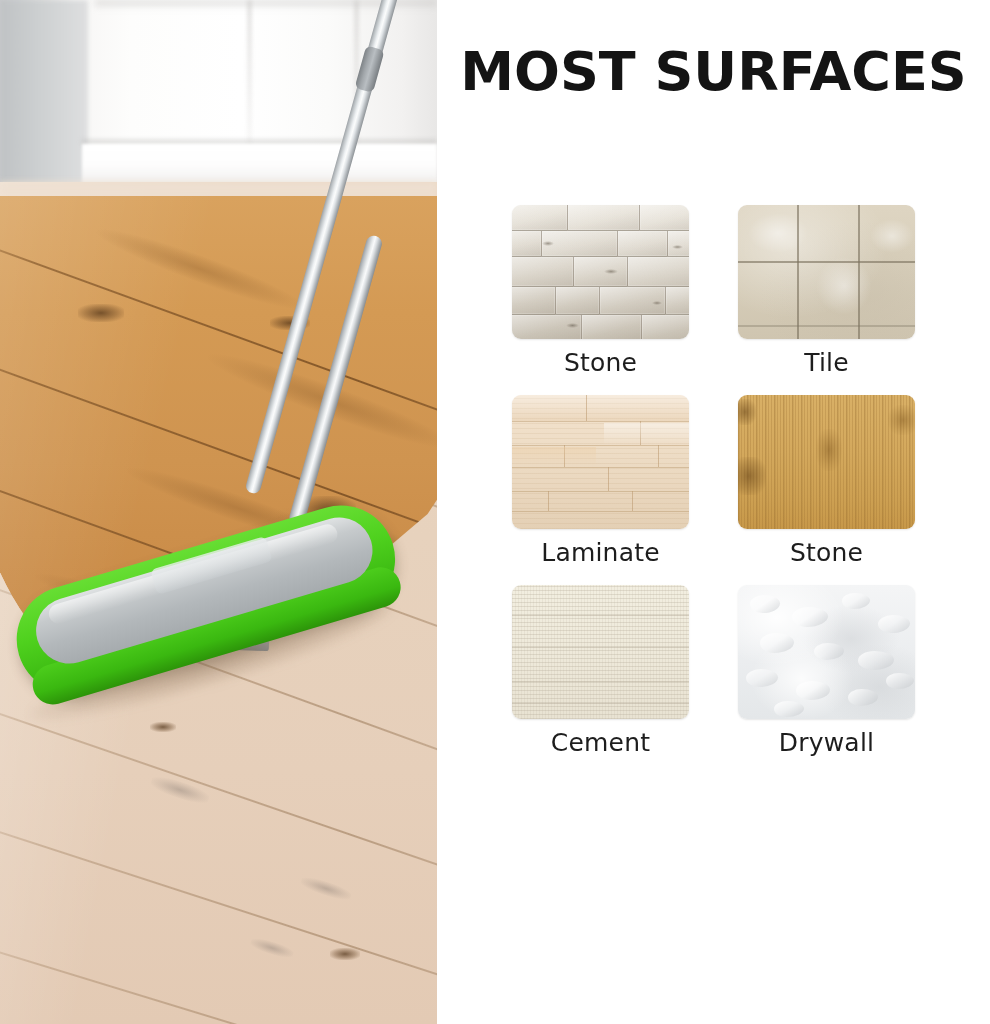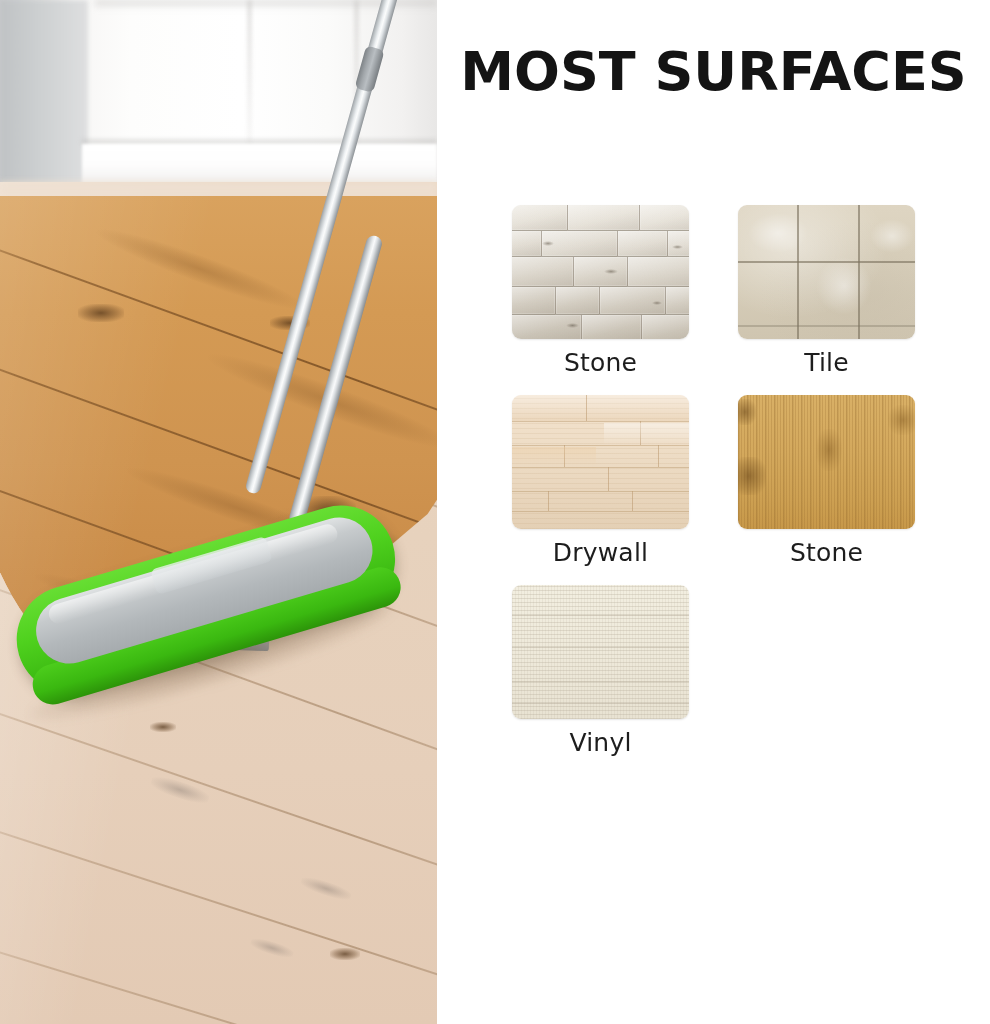--- a/index.html
+++ b/index.html
@@ -544,21 +544,21 @@
           <div class="lam-seam" style="left:74px;  top:0;   height:26px;"></div>
           <div class="lam-seam" style="left:128px; top:26px; height:24px;"></div>
           <div class="lam-seam" style="left:52px;  top:50px; height:22px;"></div>
           <div class="lam-seam" style="left:146px; top:50px; height:22px;"></div>
           <div class="lam-seam" style="left:96px;  top:72px; height:24px;"></div>
           <div class="lam-seam" style="left:36px;  top:96px; height:20px;"></div>
           <div class="lam-seam" style="left:120px; top:96px; height:20px;"></div>
           <div class="lam-band" style="left:0;   top:52px; width:84px; height:20px; background:linear-gradient(180deg,rgba(236,204,162,.40),rgba(236,204,162,0));"></div>
           <div class="lam-band" style="left:92px; top:28px; width:85px; height:22px; background:linear-gradient(180deg,rgba(255,255,255,.45),rgba(255,255,255,0));"></div>
         </div>
-        <span class="caption">Drywall</span>
+        <span class="caption">Laminate</span>
       </div>
 
 
       <div class="cell">
         <div class="swatch tex-bamboo">
           <div class="bam-node" style="left:78px;  top:34px; width:26px; height:42px;"></div>
           <div class="bam-dark" style="left:-6px;  top:62px; width:34px; height:38px;"></div>
           <div class="bam-dark" style="left:-4px;  top:4px;  width:22px; height:26px;"></div>
           <div class="bam-node" style="left:150px; top:10px; width:30px; height:30px;"></div>
         </div>
@@ -566,19 +566,36 @@
       </div>
 
 
       <div class="cell">
         <div class="swatch tex-vinyl">
           <div class="vin-line" style="top:30px;"></div>
           <div class="vin-line" style="top:62px;"></div>
           <div class="vin-line" style="top:96px;"></div>
           <div class="vin-line" style="top:118px;"></div>
         </div>
-        <span class="caption">Vinyl</span>
+        <span class="caption">Cement</span>
       </div>
 
+      <div class="cell">
+        <div class="swatch tex-drywall">
+          <div class="dw-bump" style="left:12px;  top:10px;  width:30px; height:18px;"></div>
+          <div class="dw-bump" style="left:54px;  top:22px;  width:36px; height:20px;"></div>
+          <div class="dw-bump" style="left:104px; top:8px;   width:28px; height:16px;"></div>
+          <div class="dw-bump" style="left:140px; top:30px;  width:32px; height:18px;"></div>
+          <div class="dw-bump" style="left:22px;  top:48px;  width:34px; height:20px;"></div>
+          <div class="dw-bump" style="left:76px;  top:58px;  width:30px; height:17px;"></div>
+          <div class="dw-bump" style="left:120px; top:66px;  width:36px; height:19px;"></div>
+          <div class="dw-bump" style="left:8px;   top:84px;  width:32px; height:18px;"></div>
+          <div class="dw-bump" style="left:58px;  top:96px;  width:34px; height:19px;"></div>
+          <div class="dw-bump" style="left:110px; top:104px; width:30px; height:17px;"></div>
+          <div class="dw-bump" style="left:148px; top:88px;  width:28px; height:16px;"></div>
+          <div class="dw-bump" style="left:36px;  top:116px; width:30px; height:16px;"></div>
+        </div>
+        <span class="caption">Drywall</span>
+      </div>
 
     </div>
   </div>
 </div>
 
 </body></html>

